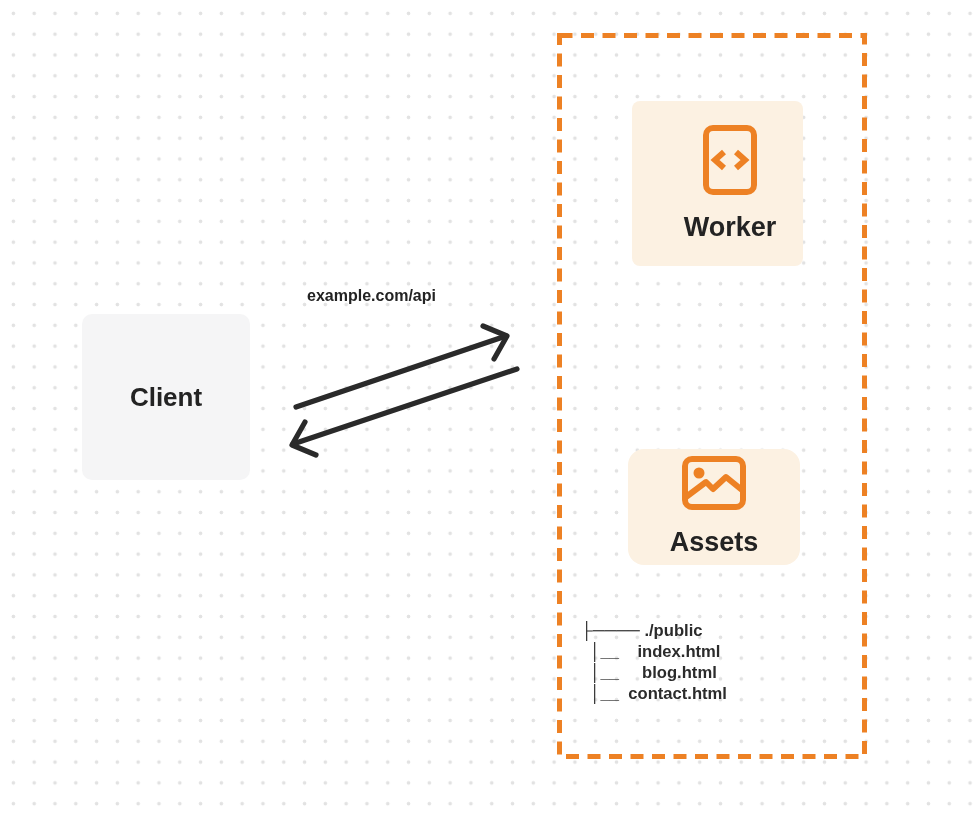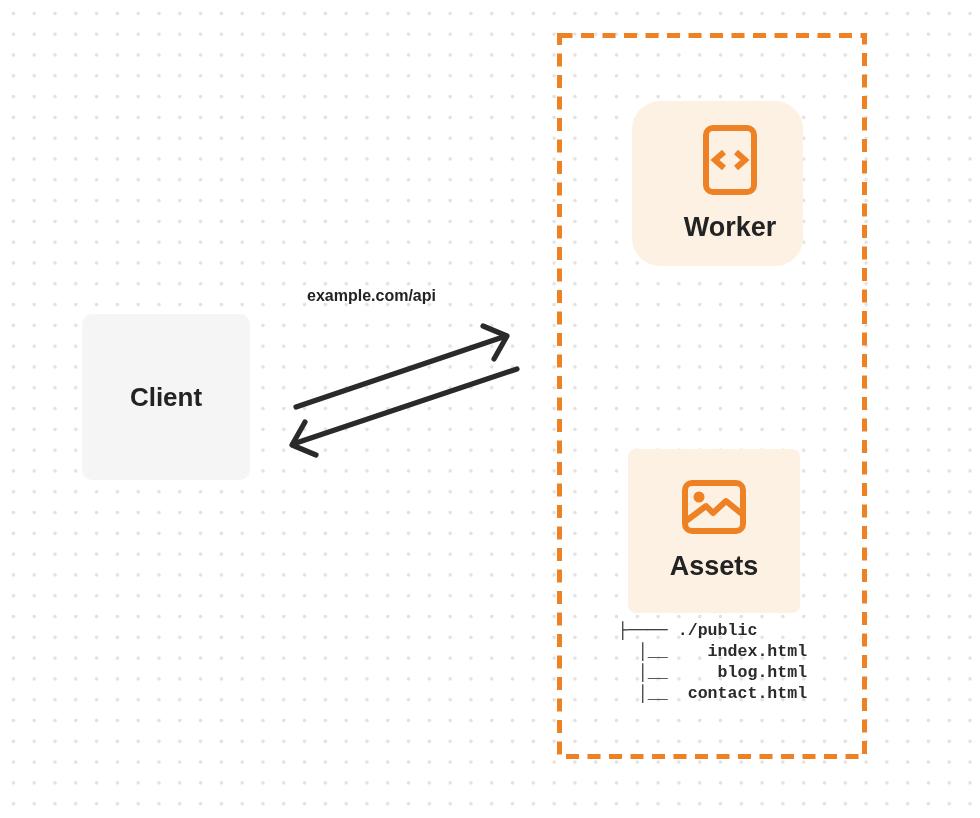--- a/index.html
+++ b/index.html
@@ -31,45 +31,45 @@
     position:absolute;display:flex;align-items:center;justify-content:center;
     flex-direction:column;
   }
   .client-card{
     left:82px;top:314px;width:168px;height:166px;
     background:var(--client-gray);border-radius:10px;
   }
   .client-card .label{font-size:26px;font-weight:bold;color:var(--ink);}
   .worker-card{
     left:632px;top:101px;width:171px;height:165px;
-    background:var(--cream);border-radius:28px;padding-left:25px;
+    background:var(--cream);border-radius:8px;padding-left:25px;
   }
   .assets-card{
-    left:628px;top:449px;width:172px;height:164px;
-    background:var(--cream);border-radius:8px;
+    left:628px;top:449px;width:172px;height:116px;
+    background:var(--cream);border-radius:16px;
   }
   .card .icon{display:block;}
   .card .card-label{font-size:27px;font-weight:bold;color:var(--ink);margin-top:17px;}
   .icon-stroke{fill:none;stroke:var(--accent);stroke-width:6;}
   .icon-fill{fill:var(--accent);stroke:none;}
 
   .project-label{
     position:absolute;left:712px;top:19px;transform:translateX(-50%);
     background:#ffffff;padding:0 9px;
     font-size:26px;font-weight:bold;color:var(--accent);line-height:32px;
     white-space:nowrap;
   }
   .arrow-label{
     position:absolute;left:307px;top:287px;
     font-size:16px;font-weight:bold;color:var(--ink);
     white-space:nowrap;
   }
   .file-tree{
-    position:absolute;left:618px;top:620px;
-    font-family:Liberation Mono, monospace;
+    position:absolute;left:581px;top:620px;
+    font-family:Liberation Sans, sans-serif;
     font-size:16.6px;font-weight:bold;line-height:21px;color:var(--tree-ink);
     white-space:pre;
   }
 </style>
 </head>
 <body>
 
 <div class="canvas">
 
   <svg class="overlay" viewBox="0 0 980 818" aria-hidden="true">

